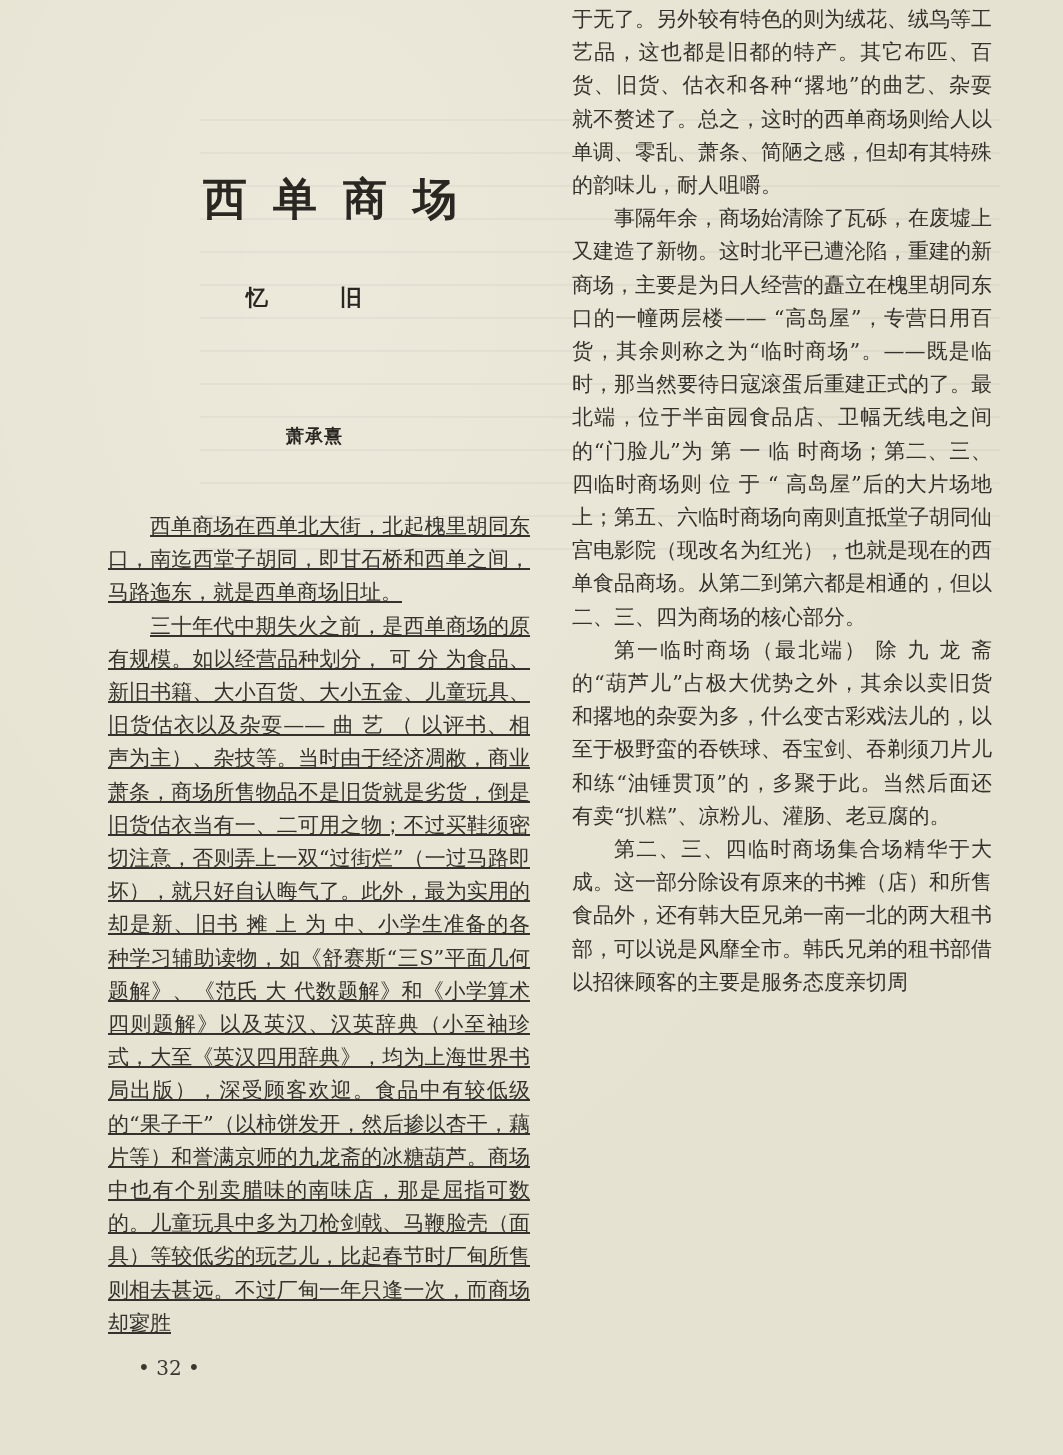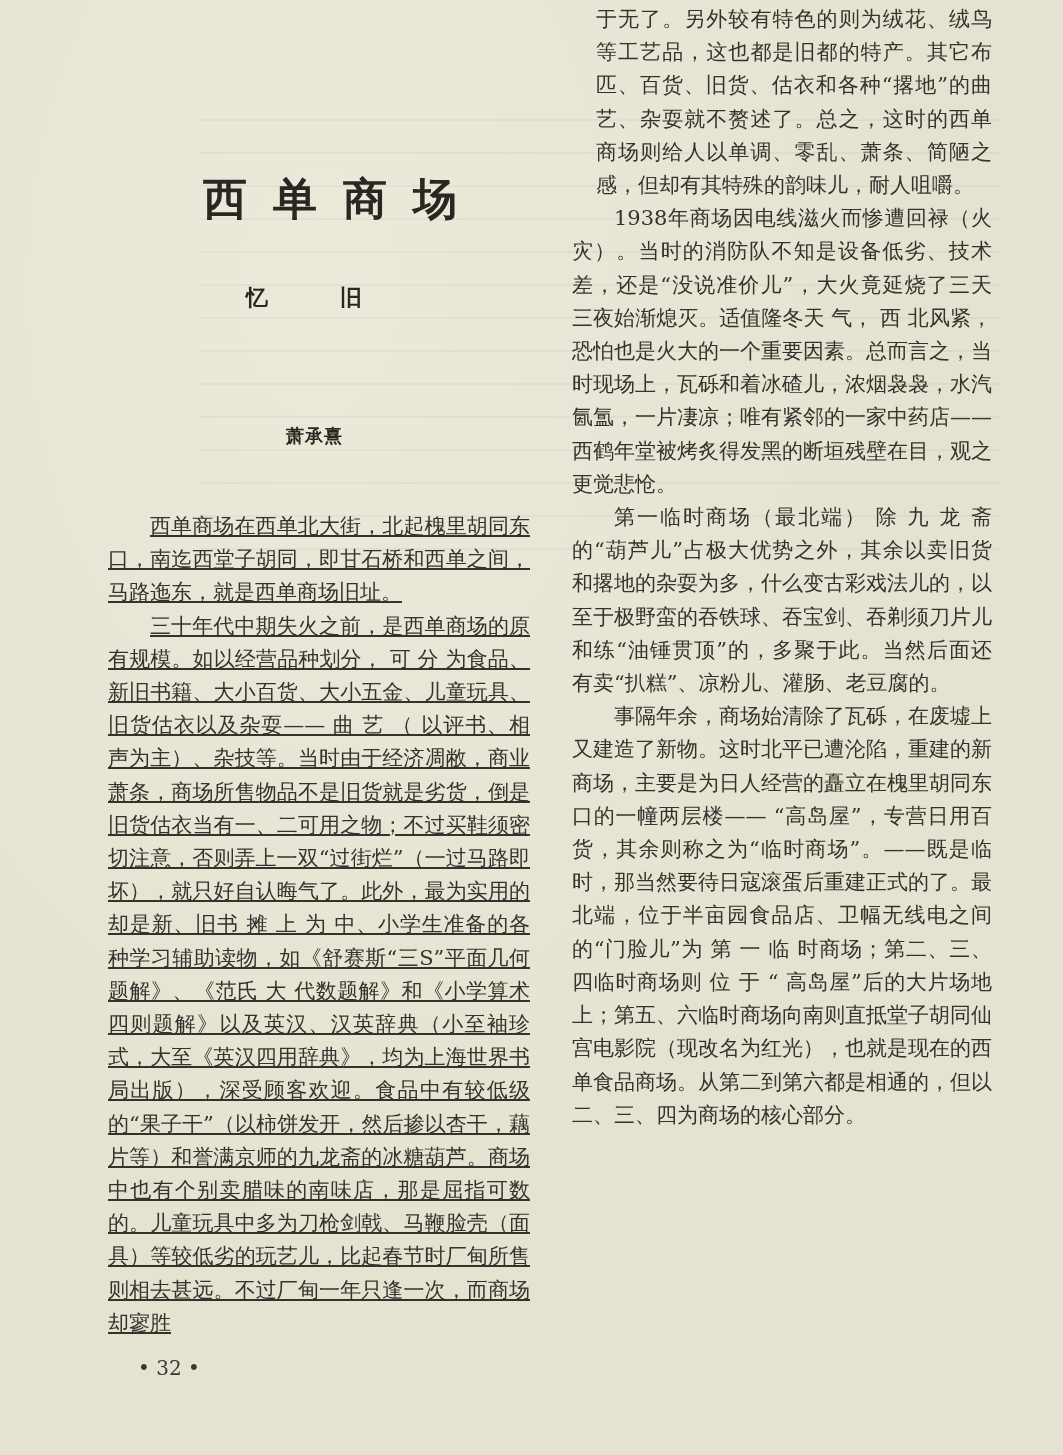--- a/index.html
+++ b/index.html
@@ -37,21 +37,21 @@
     color: #2a2723;
     text-align: right;
   }
   .col {
     position: absolute;
     font-size: 21px; line-height: 33.2px;
     text-align: justify; text-justify: inter-character;
     color: #35322d;
   }
   .col p { margin: 0; text-indent: 2em; }
-  .col p.cont { text-indent: 0; margin-left: 24px; }
+  .col p.cont { text-indent: 0; }
   .col-left { left: 108px; top: 510px; width: 422px; text-decoration: underline; }
   .col-right { left: 572px; top: 3px; width: 420px; }
   .page-number {
     position: absolute; left: 138px; top: 1356px;
     font-size: 20px; color: #3a3630;
   }
 </style>
 </head>
 <body>
 
@@ -62,19 +62,19 @@
   <div class="title-sub">忆旧</div>
   <div class="author">萧承熹</div>
 
   <div class="col col-left">
     <p>西单商场在西单北大街，北起槐里胡同东口，南迄西堂子胡同，即甘石桥和西单之间，马路迤东，就是西单商场旧址。</p>
     <p>三十年代中期失火之前，是西单商场的原有规模。如以经营品种划分， 可 分 为食品、新旧书籍、大小百货、大小五金、儿童玩具、旧货估衣以及杂耍—— 曲 艺 （ 以评书、相声为主）、杂技等。当时由于经济凋敝，商业萧条，商场所售物品不是旧货就是劣货，倒是旧货估衣当有一、二可用之物；不过买鞋须密切注意，否则弄上一双“过街烂”（一过马路即坏），就只好自认晦气了。此外，最为实用的却是新、旧书 摊 上 为 中、小学生准备的各种学习辅助读物，如《舒赛斯“三S”平面几何题解》、《范氏 大 代数题解》和《小学算术四则题解》以及英汉、汉英辞典（小至袖珍式，大至《英汉四用辞典》，均为上海世界书局出版），深受顾客欢迎。食品中有较低级的“果子干”（以柿饼发开，然后掺以杏干，藕片等）和誉满京师的九龙斋的冰糖葫芦。商场中也有个别卖腊味的南味店，那是屈指可数的。儿童玩具中多为刀枪剑戟、马鞭脸壳（面具）等较低劣的玩艺儿，比起春节时厂甸所售则相去甚远。不过厂甸一年只逢一次，而商场却寥胜</p>
   </div>
 
   <div class="col col-right">
     <p class="cont">于无了。另外较有特色的则为绒花、绒鸟等工艺品，这也都是旧都的特产。其它布匹、百货、旧货、估衣和各种“撂地”的曲艺、杂耍就不赘述了。总之，这时的西单商场则给人以单调、零乱、萧条、简陋之感，但却有其特殊的韵味儿，耐人咀嚼。</p>
-    <p>1938年商场因电线滋火而惨遭回禄（火灾）。当时的消防队不知是设备低劣、技术差，还是“没说准价儿”，大火竟延烧了三天三夜始渐熄灭。适值隆冬天 气， 西 北风紧，恐怕也是火大的一个重要因素。总而言之，当时现场上，瓦砾和着冰碴儿，浓烟袅袅，水汽氤氲，一片凄凉；唯有紧邻的一家中药店——西鹤年堂被烤炙得发黑的断垣残壁在目，观之更觉悲怆。</p>
+    <p>事隔年余，商场始清除了瓦砾，在废墟上又建造了新物。这时北平已遭沦陷，重建的新商场，主要是为日人经营的矗立在槐里胡同东口的一幢两层楼—— “高岛屋”，专营日用百货，其余则称之为“临时商场”。——既是临时，那当然要待日寇滚蛋后重建正式的了。最北端，位于半亩园食品店、卫幅无线电之间的“门脸儿”为 第 一 临 时商场；第二、三、四临时商场则 位 于 “ 高岛屋”后的大片场地上；第五、六临时商场向南则直抵堂子胡同仙宫电影院（现改名为红光），也就是现在的西单食品商场。从第二到第六都是相通的，但以二、三、四为商场的核心部分。</p>
     <p>第一临时商场（最北端） 除 九 龙 斋的“葫芦儿”占极大优势之外，其余以卖旧货和撂地的杂耍为多，什么变古彩戏法儿的，以至于极野蛮的吞铁球、吞宝剑、吞剃须刀片儿和练“油锤贯顶”的，多聚于此。当然后面还有卖“扒糕”、凉粉儿、灌肠、老豆腐的。</p>
-    <p>事隔年余，商场始清除了瓦砾，在废墟上又建造了新物。这时北平已遭沦陷，重建的新商场，主要是为日人经营的矗立在槐里胡同东口的一幢两层楼—— “高岛屋”，专营日用百货，其余则称之为“临时商场”。——既是临时，那当然要待日寇滚蛋后重建正式的了。最北端，位于半亩园食品店、卫幅无线电之间的“门脸儿”为 第 一 临 时商场；第二、三、四临时商场则 位 于 “ 高岛屋”后的大片场地上；第五、六临时商场向南则直抵堂子胡同仙宫电影院（现改名为红光），也就是现在的西单食品商场。从第二到第六都是相通的，但以二、三、四为商场的核心部分。</p>
+    <p>第二、三、四临时商场集合场精华于大成。这一部分除设有原来的书摊（店）和所售食品外，还有韩大臣兄弟一南一北的两大租书部，可以说是风靡全市。韩氏兄弟的租书部借以招徕顾客的主要是服务态度亲切周</p>
   </div>
 
   <div class="page-number">• 32 •</div>
 </div>
 
 </body></html>

